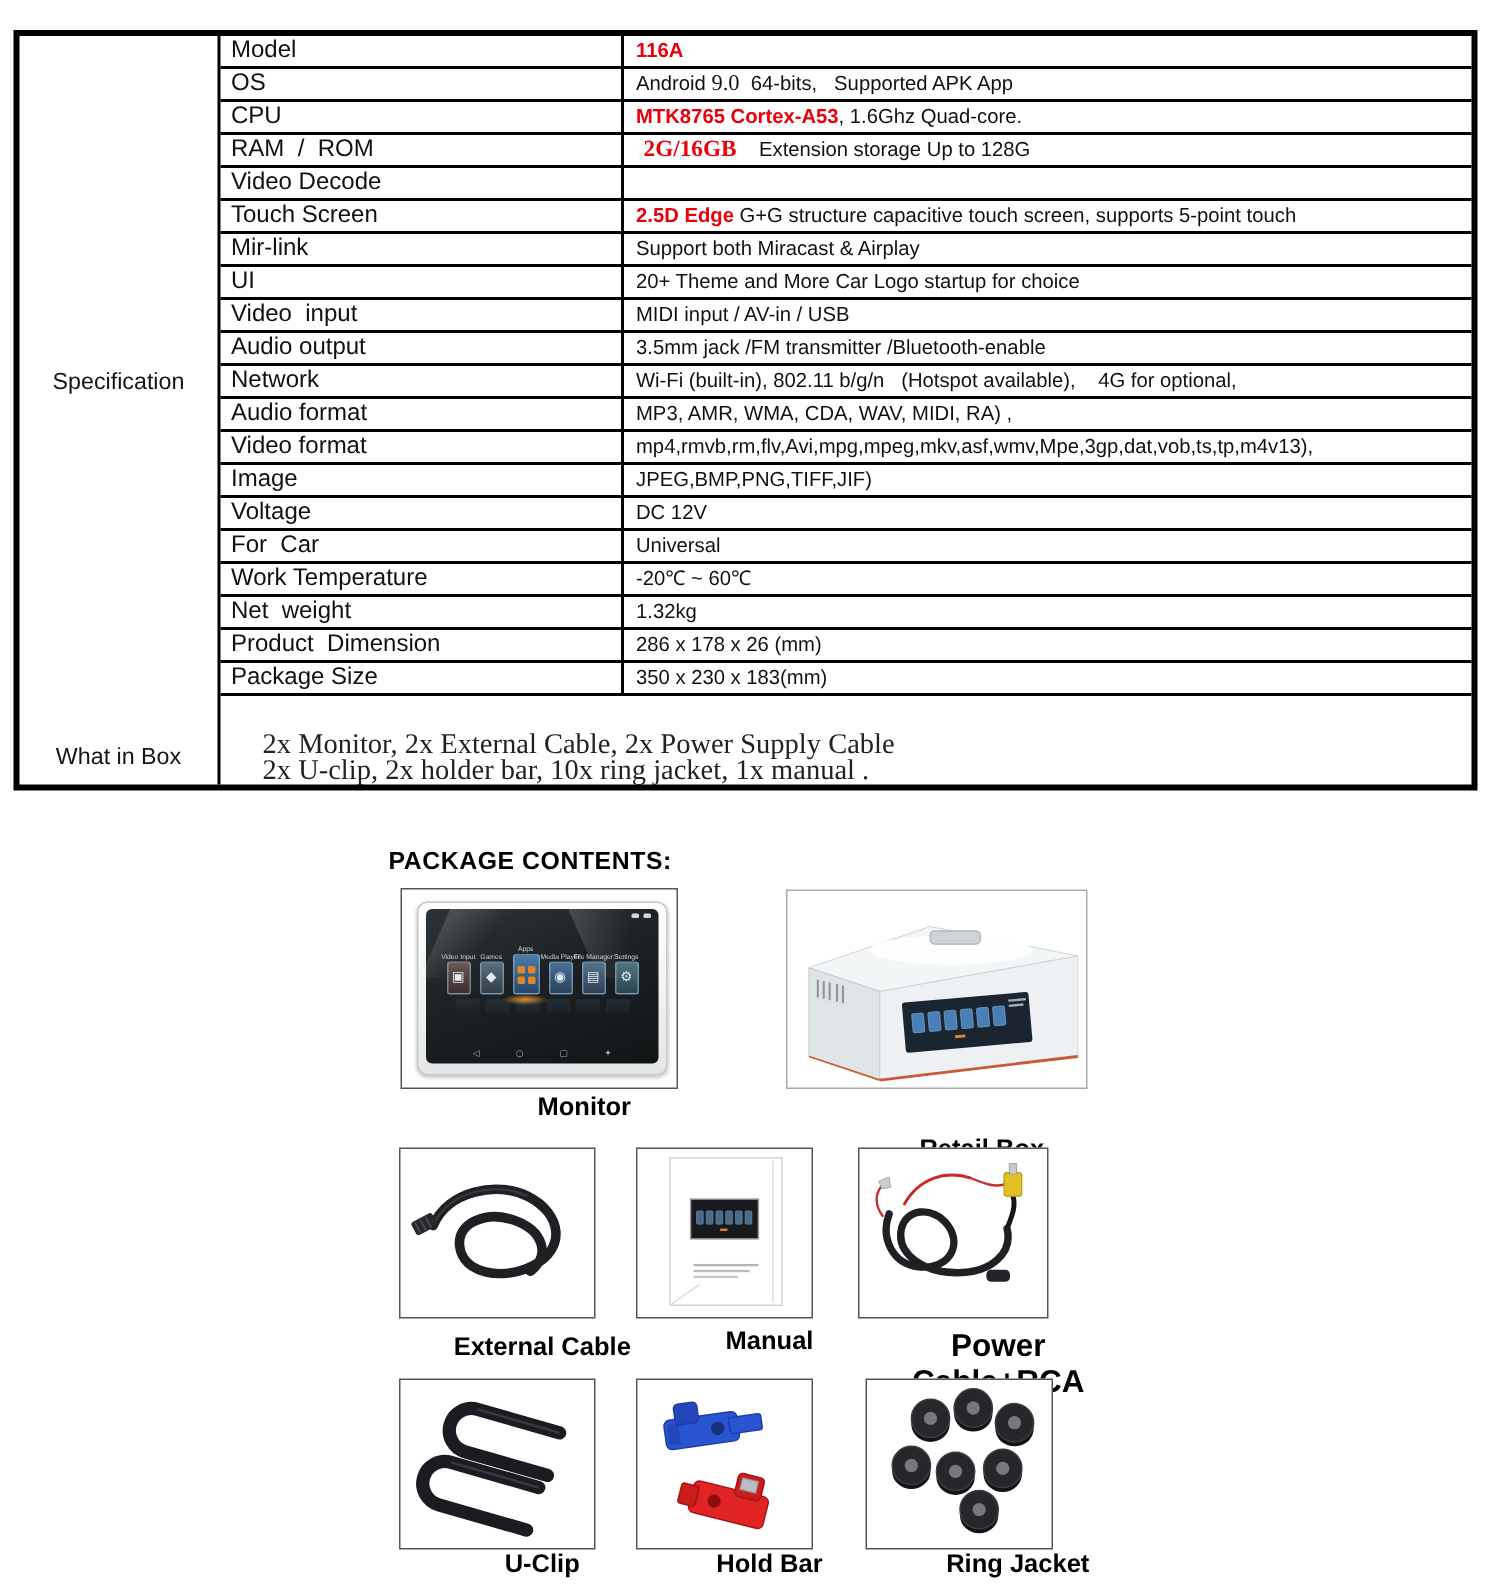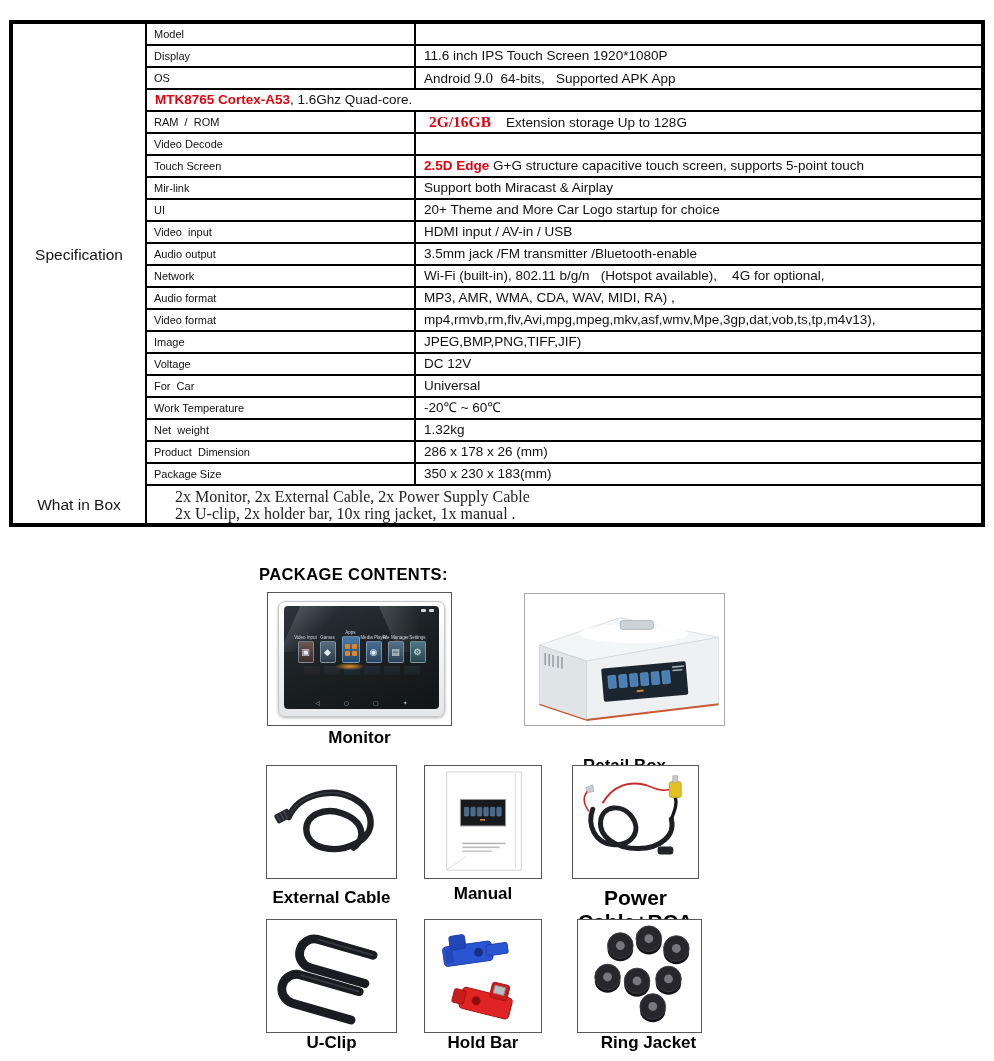--- a/index.html
+++ b/index.html
@@ -9,40 +9,40 @@
   
   .spec-table{position:absolute;left:9px;top:20px;width:976px;height:507px;
               border:4px solid #000;box-sizing:border-box;background:#fff;}
   .spec-body{display:flex;height:462px;}
   .side-cell{width:132px;border-right:2px solid #000;box-sizing:content-box;
              display:flex;align-items:center;justify-content:center;
              font-size:15.5px;color:#141414;}
   .rows{flex:1;display:flex;flex-direction:column;}
   .spec-row{display:flex;height:22px;box-sizing:border-box;border-bottom:2px solid #000;}
   .label-cell{width:260px;border-right:2px solid #000;box-sizing:content-box;
-              padding-left:7px;font-size:11px;line-height:20px;white-space:pre;
+              padding-left:7px;font-size:16px;line-height:20px;white-space:pre;
               overflow:hidden;}
   .value-cell{flex:1;padding-left:8px;font-size:13.5px;line-height:20px;
               white-space:pre;overflow:hidden;}
   .seg-p{}
   .seg-rb{color:#e8000d;font-weight:bold;}
   .seg-sf{font-family:"Liberation Serif",serif;font-size:15px;}
   .seg-rsb{color:#e8000d;font-weight:bold;font-family:"Liberation Serif",serif;
            font-size:15.5px;margin-left:5px;}
   .box-row{display:flex;height:37px;}
   .box-values{flex:1;padding-left:28px;padding-top:2px;
-              font-family:"Liberation Serif",serif;font-size:16px;color:#222;border-radius:15px;}
+              font-family:"Liberation Serif",serif;font-size:19px;color:#222;border-radius:15px;}
   .box-line{line-height:17px;}
 
   
   .pkg-title{position:absolute;left:259px;top:565px;font-size:16.5px;font-weight:bold;
              letter-spacing:.4px;color:#000;}
   .photo{position:absolute;background:#fff;box-sizing:border-box;border:1px solid #555;overflow:hidden;}
   .photo.light{border-color:#a9a9a9;}
-  .caption{position:absolute;text-align:center;font-weight:bold;font-size:17px;color:#000;}
+  .caption{position:absolute;text-align:center;font-weight:bold;font-size:17px;color:#000;margin-left:30px;}
   .caption.small{font-size:21px;}
 
   
   .monitor-shell{position:absolute;left:10px;top:8px;width:165px;height:114px;
                  background:linear-gradient(#ffffff,#e4e6e7);border:1px solid #c6c6c6;
                  border-radius:7px;box-shadow:0 1px 3px rgba(0,0,0,.3);}
   .monitor-screen{position:absolute;left:5px;right:5px;top:4px;bottom:7px;
                   background:linear-gradient(160deg,#2d3439 0%,#1c2124 45%,#121516 100%);
                   border-radius:4px;overflow:hidden;}
   .beam{position:absolute;top:0;width:44px;height:46px;
@@ -76,30 +76,28 @@
 <body>
 
 <div id="page">
 
   <div class="spec-table">
     <div class="spec-body">
       <div class="side-cell">Specification</div>
       <div class="rows">
           <div class="spec-row">
             <div class="label-cell">Model</div>
-          </div>
-          <div class="spec-row">
-            <div class="label-cell">Display</div>
-            <div class="value-cell"><span class="seg-p">11.6 inch IPS Touch Screen 1920*1080P</span></div>
+            <div class="value-cell"><span class="seg-rb">116A</span></div>
           </div>
           <div class="spec-row">
             <div class="label-cell">OS</div>
             <div class="value-cell"><span class="seg-p">Android </span><span class="seg-sf">9.0</span><span class="seg-p">  64-bits,   Supported APK App</span></div>
           </div>
           <div class="spec-row">
+            <div class="label-cell">CPU</div>
             <div class="value-cell"><span class="seg-rb">MTK8765 Cortex-A53</span><span class="seg-p">, 1.6Ghz Quad-core.</span></div>
           </div>
           <div class="spec-row">
             <div class="label-cell">RAM  /  ROM</div>
             <div class="value-cell"><span class="seg-rsb">2G/16GB</span><span class="seg-p">    Extension storage Up to 128G</span></div>
           </div>
           <div class="spec-row">
             <div class="label-cell">Video Decode</div>
           </div>
           <div class="spec-row">
@@ -109,21 +107,21 @@
           <div class="spec-row">
             <div class="label-cell">Mir-link</div>
             <div class="value-cell"><span class="seg-p">Support both Miracast &amp; Airplay</span></div>
           </div>
           <div class="spec-row">
             <div class="label-cell">UI</div>
             <div class="value-cell"><span class="seg-p">20+ Theme and More Car Logo startup for choice</span></div>
           </div>
           <div class="spec-row">
             <div class="label-cell">Video  input</div>
-            <div class="value-cell"><span class="seg-p">HDMI input / AV-in / USB</span></div>
+            <div class="value-cell"><span class="seg-p">MIDI input / AV-in / USB</span></div>
           </div>
           <div class="spec-row">
             <div class="label-cell">Audio output</div>
             <div class="value-cell"><span class="seg-p">3.5mm jack /FM transmitter /Bluetooth-enable</span></div>
           </div>
           <div class="spec-row">
             <div class="label-cell">Network</div>
             <div class="value-cell"><span class="seg-p">Wi-Fi (built-in), 802.11 b/g/n   (Hotspot available),    4G for optional,</span></div>
           </div>
           <div class="spec-row">

